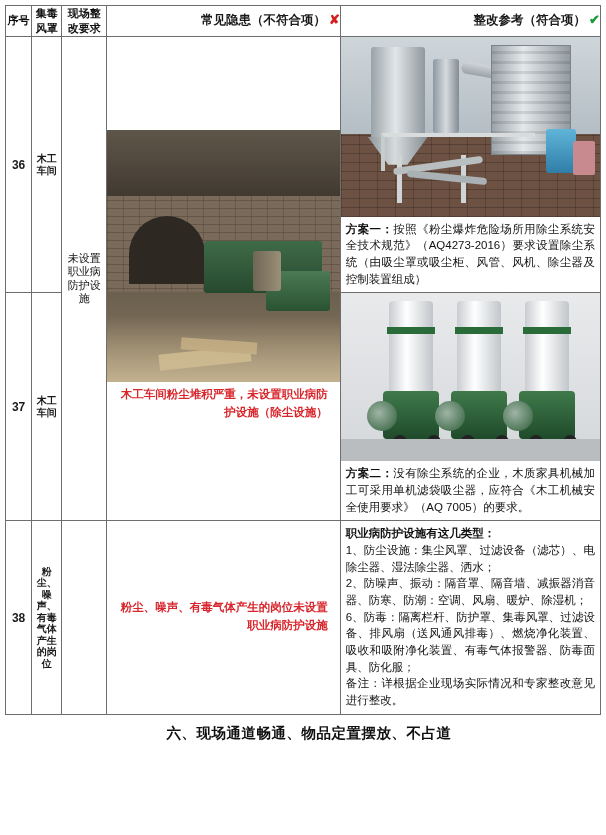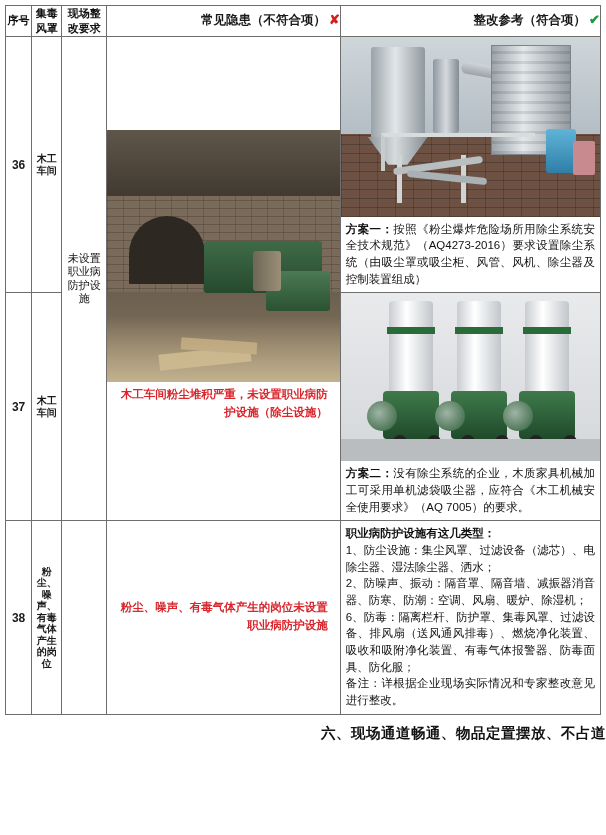--- a/index.html
+++ b/index.html
@@ -101,21 +101,21 @@
   }
   .body-text b { font-weight: bold; }
   .photo {
     width: 100%;
     display: block;
     position: relative;
     overflow: hidden;
     background: #3a332b;
   }
   .footer {
-    text-align: right;
+    text-align: center;
     font-size: 14.5px;
     font-weight: bold;
     padding-top: 9px;
     letter-spacing: 0.5px;
     color: #111;
     padding-left: 12px;
   }
 
   
   .ph-a { height: 180px; background: linear-gradient(#c9cfd4, #b9c0c6); }

